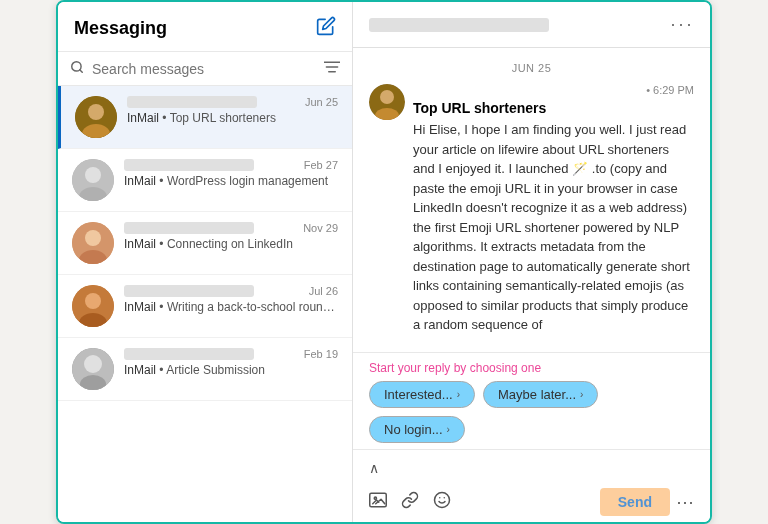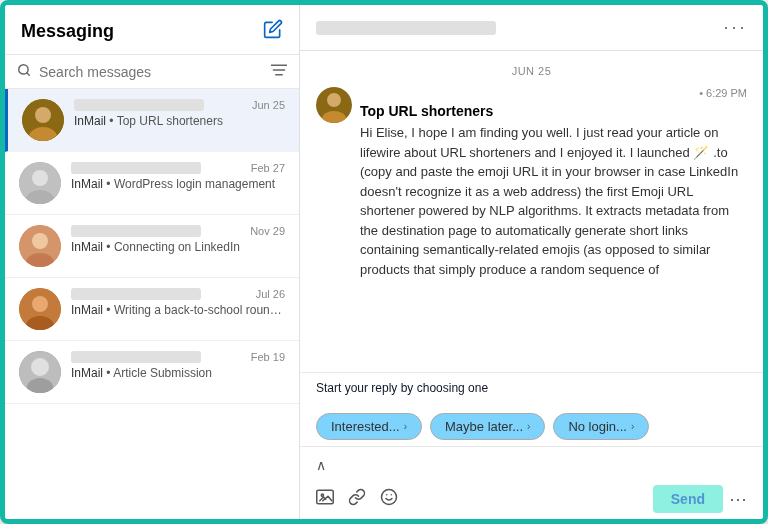--- a/index.html
+++ b/index.html
@@ -7,25 +7,25 @@
       font-family: -apple-system, BlinkMacSystemFont, 'Segoe UI', Arial, sans-serif;
       background: #f3f2ef;
       display: flex;
       justify-content: center;
       align-items: center;
       width: 768px;
       height: 524px;
       overflow: hidden;
     }
     .app-container {
-      width: 768px;
+      width: 656px;
       height: 524px;
       display: flex;
       background: #fff;
-      border: 5px solid #14b8a6;
+      border: 2px solid #14b8a6;
       border-radius: 8px;
       overflow: hidden;
       box-shadow: 0 2px 8px rgba(0,0,0,0.15);
     }
 
     
     .left-panel {
       width: 295px;
       min-width: 295px;
       border-right: 1px solid #e0e0e0;
@@ -216,22 +216,22 @@
       font-size: 13px;
       color: #333;
       line-height: 1.5;
     }
     .reply-chooser {
       padding: 8px 16px 6px 16px;
       border-top: 1px solid #e8e8e8;
     }
     .reply-chooser-label {
       font-size: 12px;
-      color: #0f172a;
-      margin-bottom: 18px;
+      color: #ec4899;
+      margin-bottom: 6px;
     }
     .reply-options {
       display: flex;
       gap: 8px;
       flex-wrap: wrap;
     }
     .reply-btn {
       border: 1px solid #aaa;
       border-radius: 20px;
       padding: 5px 14px;
@@ -273,21 +273,21 @@
       display: flex;
       gap: 14px;
       align-items: center;
     }
     .tool-icon {
       color: #555;
       cursor: pointer;
       font-size: 17px;
     }
     .send-btn {
-      background: #5eead4;
+      background: #fdba74;
       color: #0a66c2;
       border: none;
       border-radius: 4px;
       padding: 6px 18px;
       font-size: 14px;
       font-weight: 600;
       cursor: pointer;
       opacity: 0.7;
     }
     .send-more {

